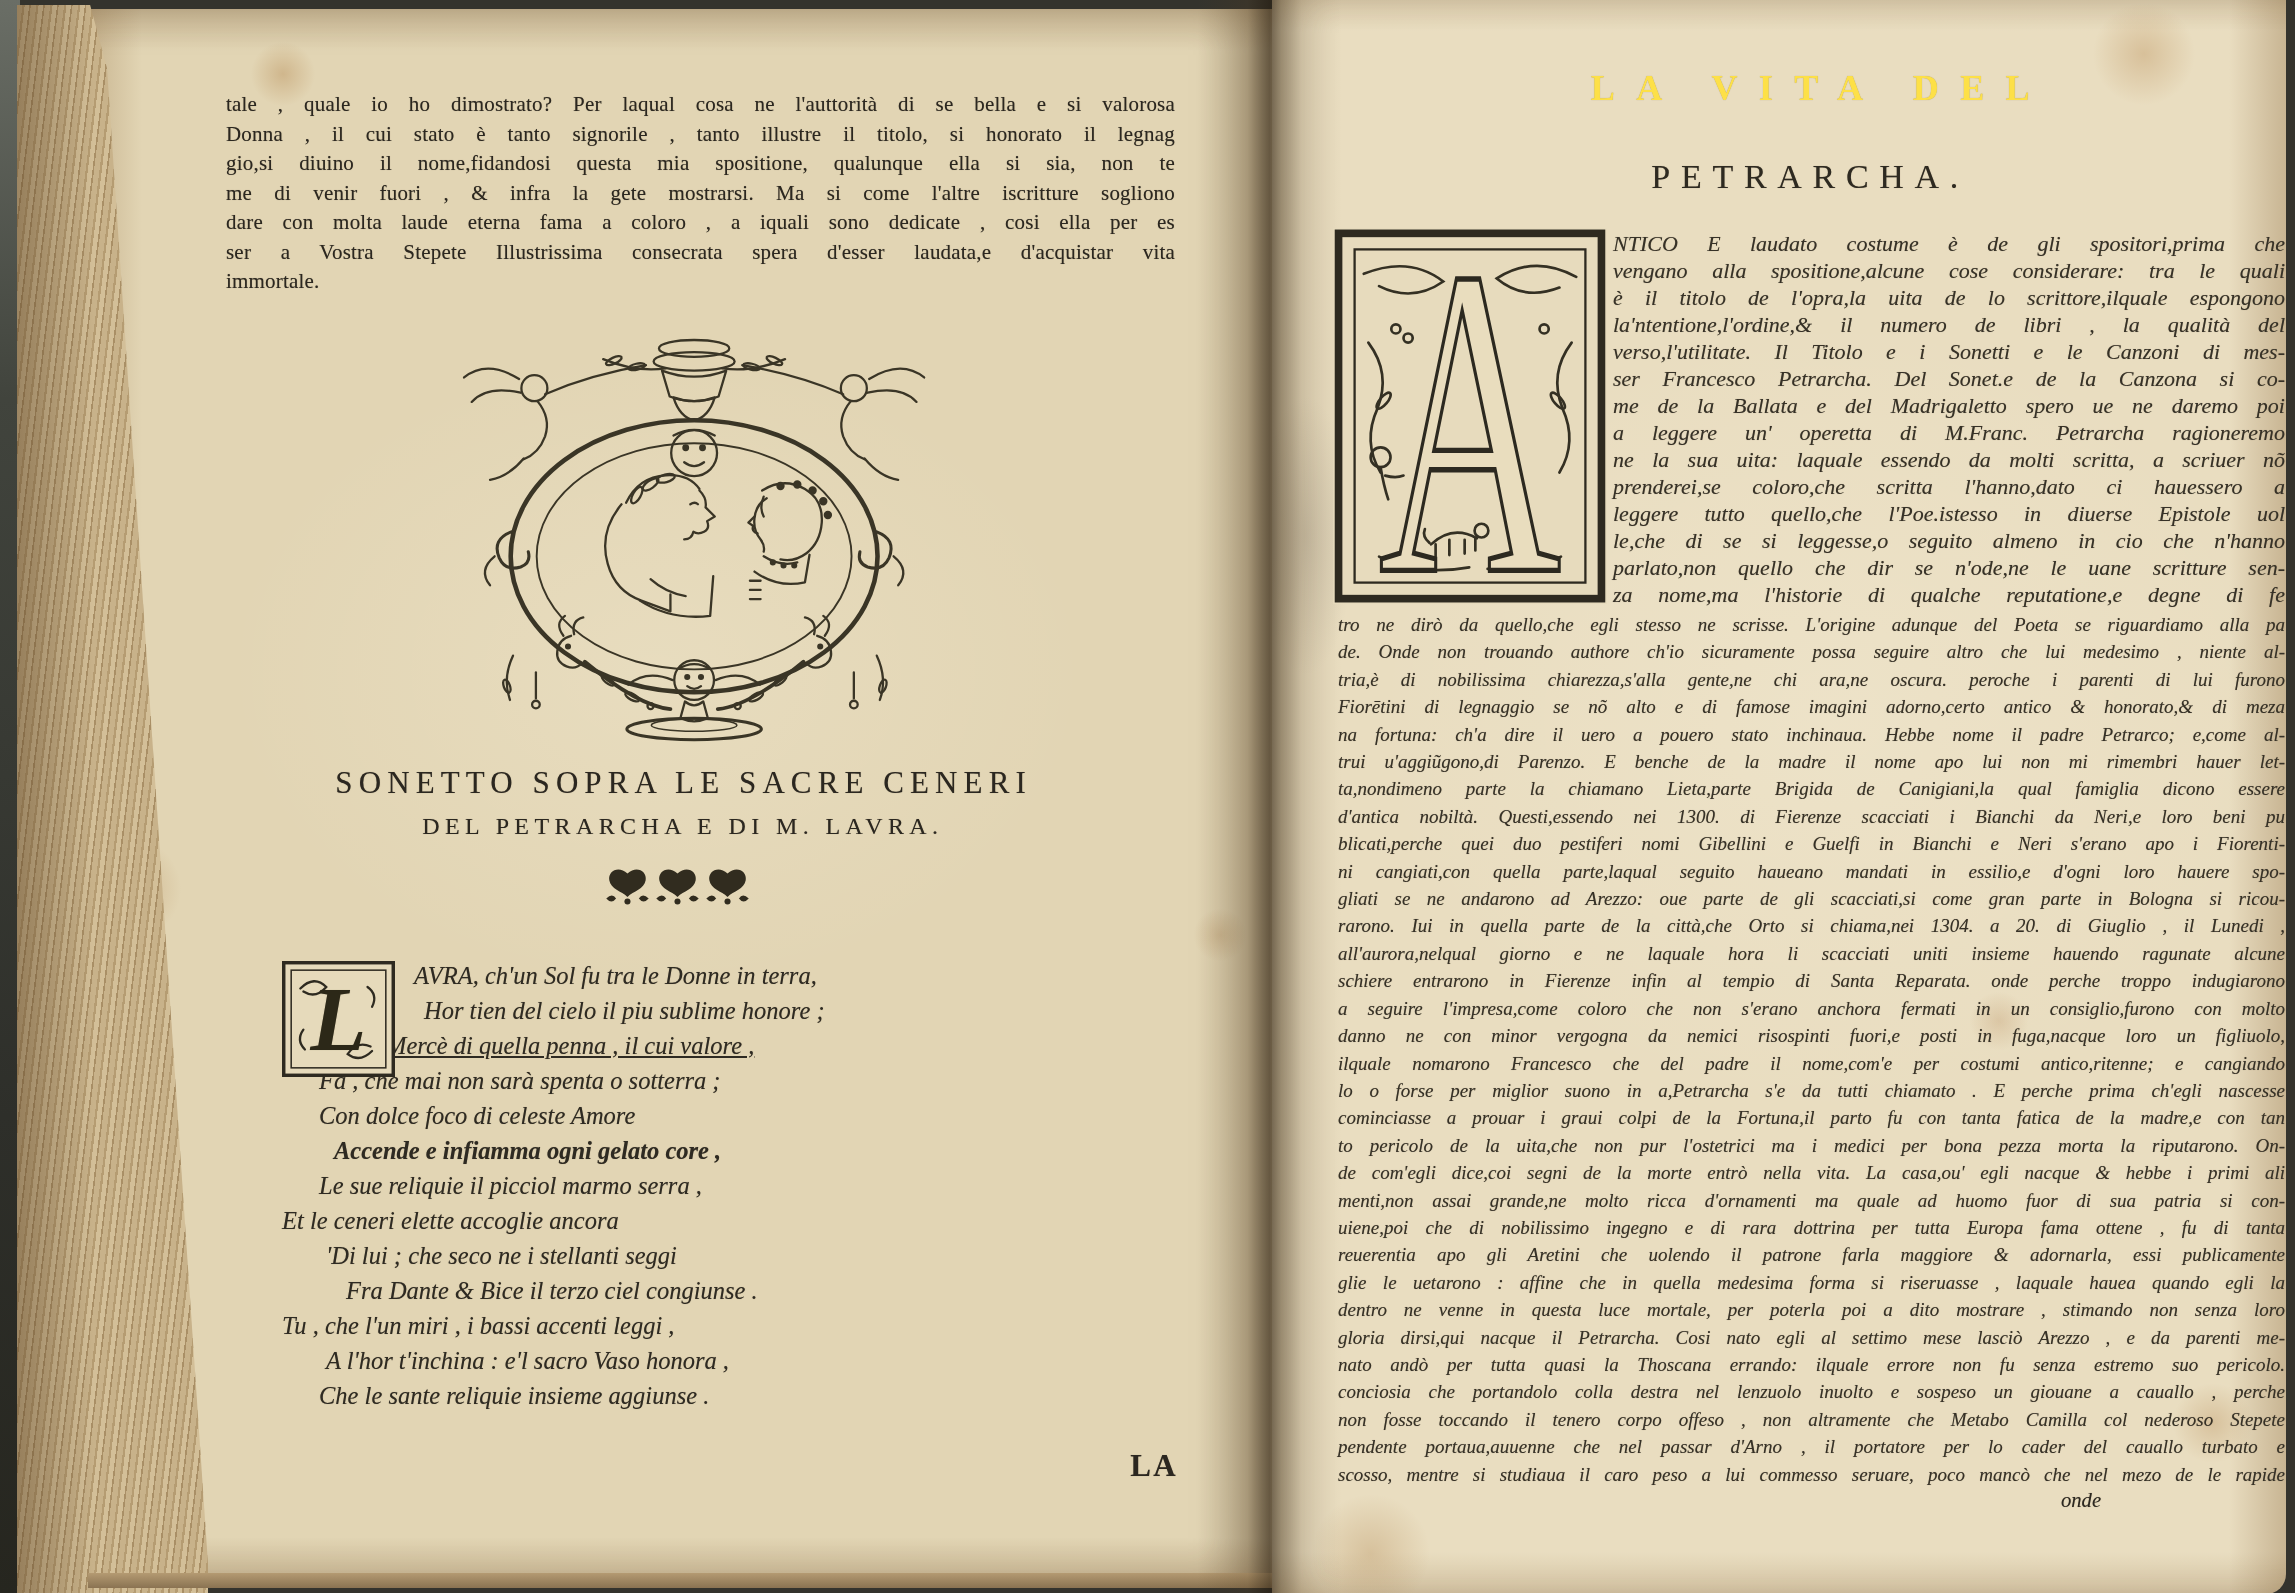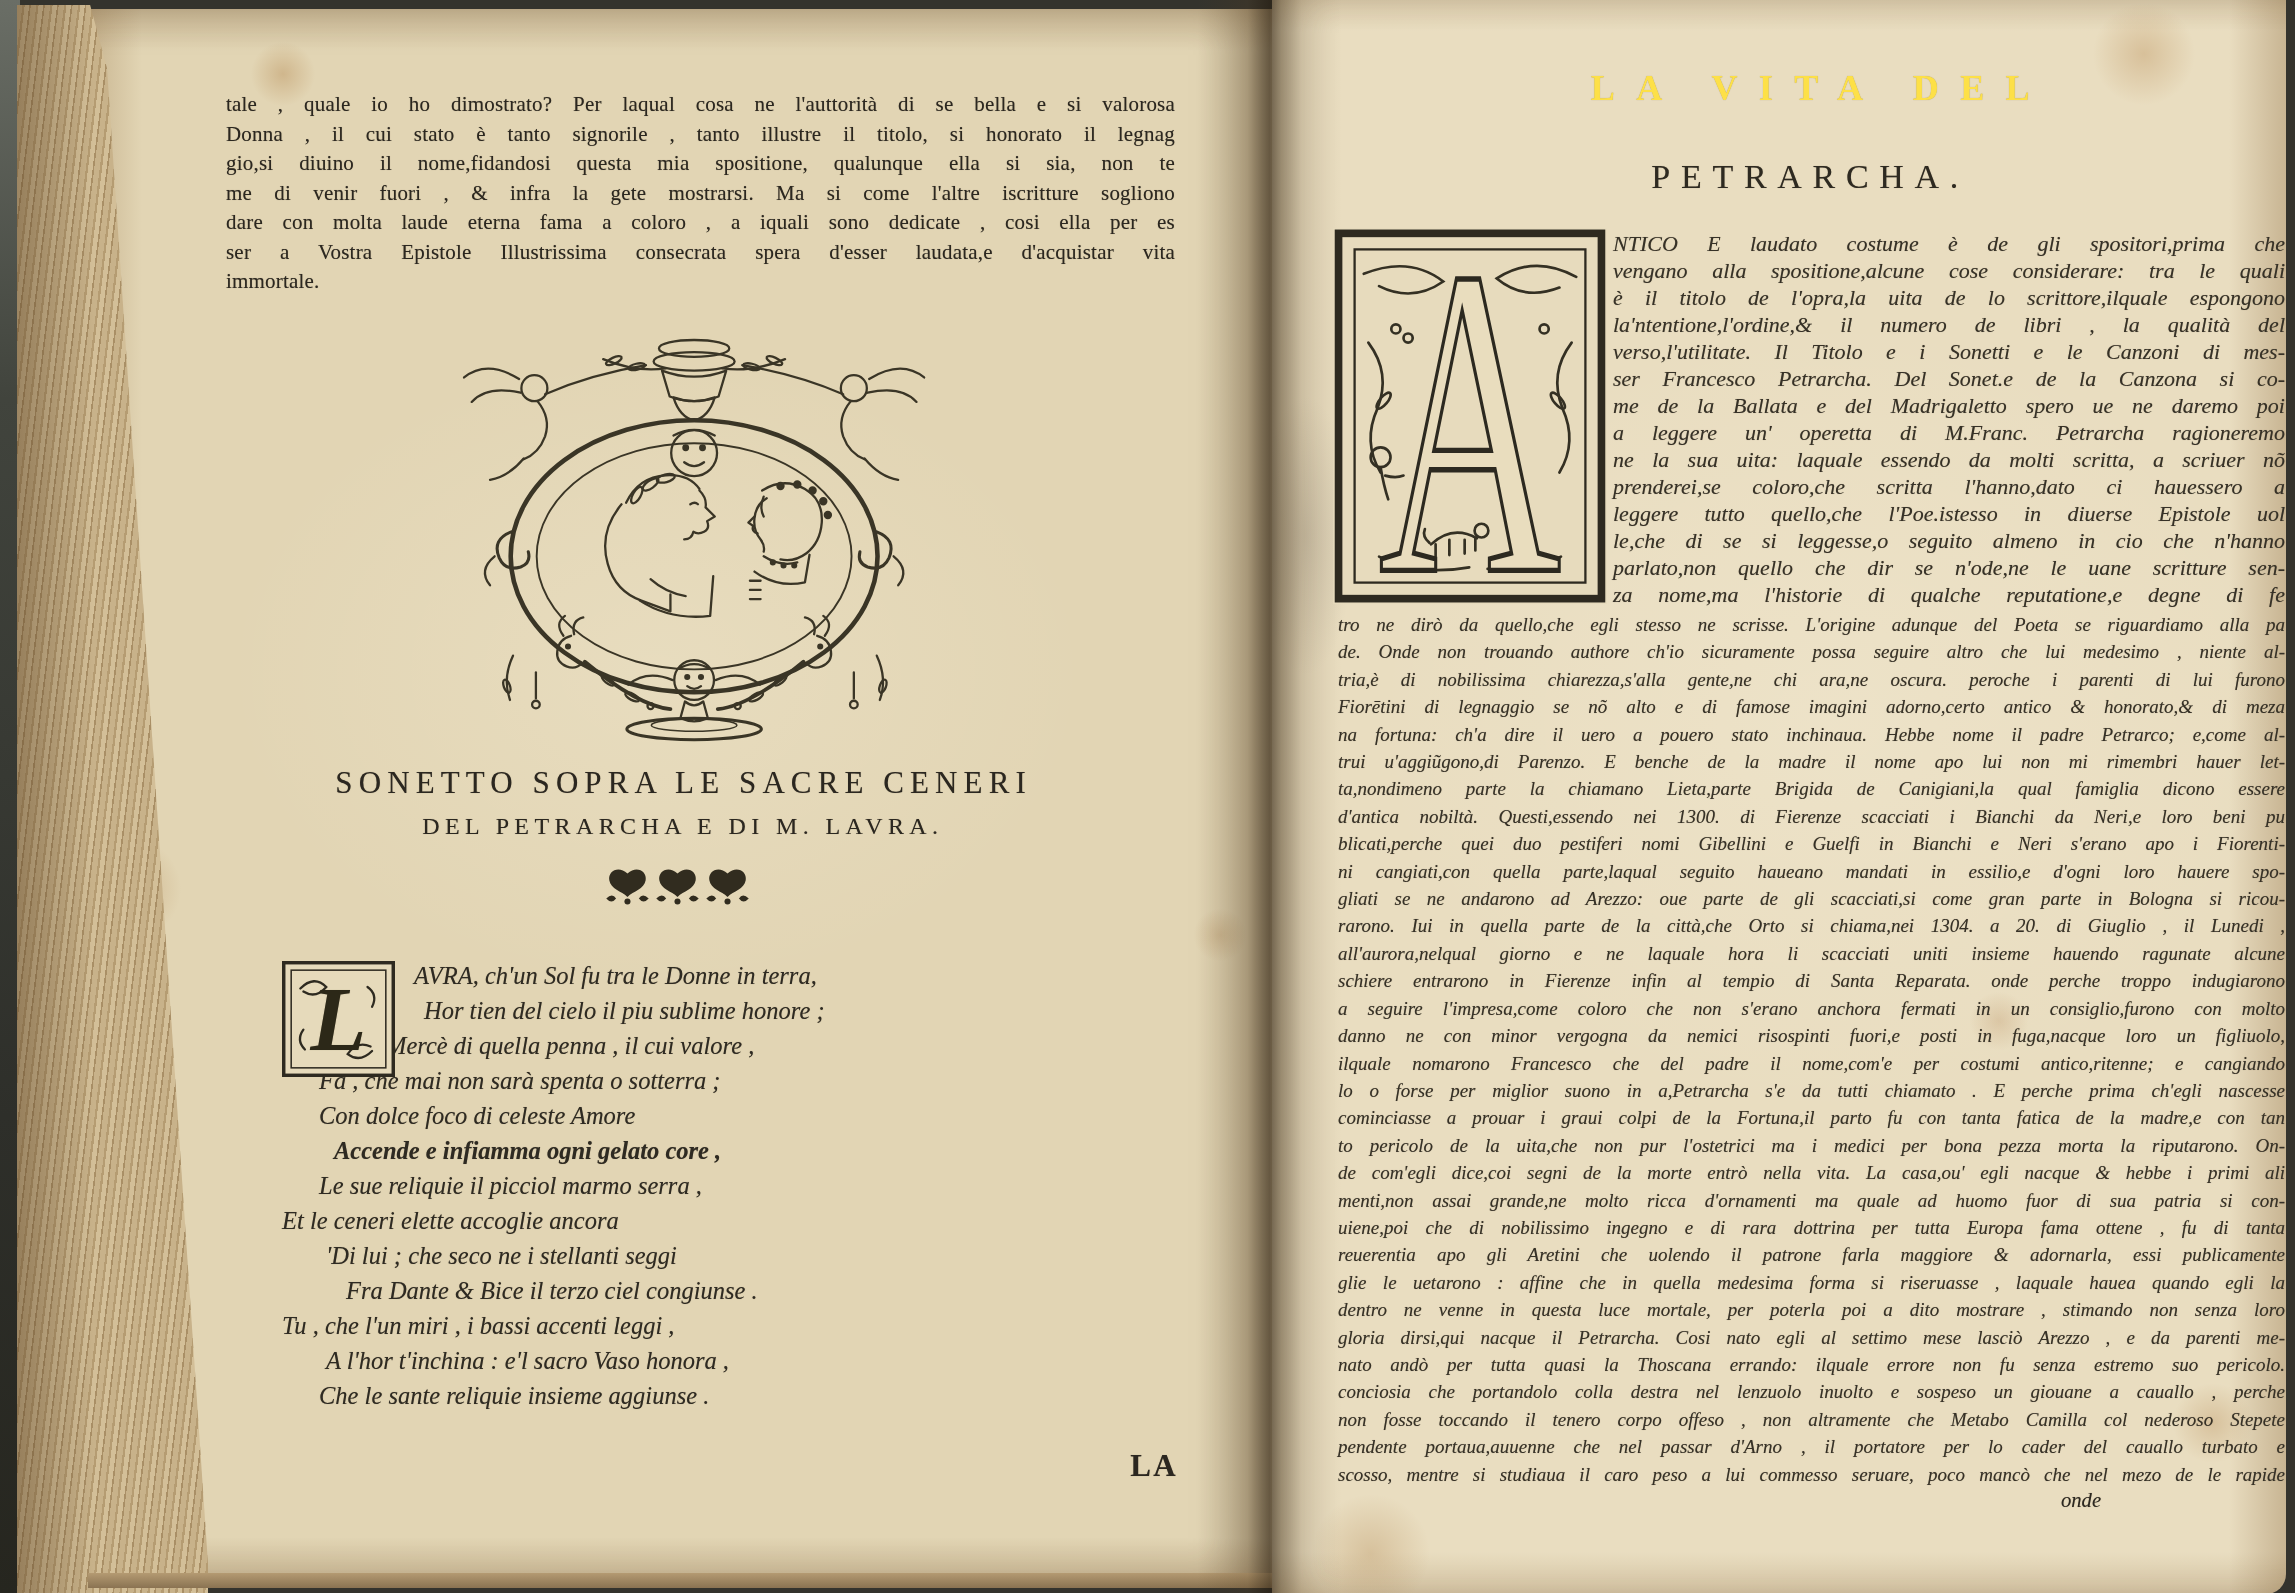--- a/index.html
+++ b/index.html
@@ -97,21 +97,21 @@
   <div class="abs fore-edge"></div>
   <div class="abs bottom-edge"></div>
   <div class="abs gutter"></div>
 
   <div class="abs txt ded just">
       <div class="tline">tale , quale io ho dimostrato? Per laqual cosa ne l'auttorità di se bella e si valorosa</div>
       <div class="tline">Donna , il cui stato è tanto signorile , tanto illustre il titolo, si honorato il legnag</div>
       <div class="tline">gio,si diuino il nome,fidandosi questa mia spositione, qualunque ella si sia, non te</div>
       <div class="tline">me di venir fuori , &amp; infra la gete mostrarsi. Ma si come l'altre iscritture sogliono</div>
       <div class="tline">dare con molta laude eterna fama a coloro , a iquali sono dedicate , cosi ella per es</div>
-      <div class="tline">ser a Vostra Epistole Illustrissima consecrata spera d'esser laudata,e d'acquistar vita</div>
+      <div class="tline">ser a Vostra Stepete Illustrissima consecrata spera d'esser laudata,e d'acquistar vita</div>
       <div class="tline">immortale.</div>
     </div>
 
   <div class="abs woodcut">
     <svg width="547" height="428" viewBox="0 0 715 560">
       <g class="ln">
 
         <g>
           <ellipse cx="357" cy="28" rx="46" ry="11"></ellipse>
           <ellipse cx="357" cy="45" rx="53" ry="12"></ellipse>
@@ -278,21 +278,21 @@
           <path d="M24 36 q18 -18 34 -2 q-14 16 -30 6"></path>
           <path d="M118 118 q-16 16 -32 4 q12 -18 30 -10"></path>
           <path d="M112 34 q14 10 6 26"></path>
           <path d="M30 116 q-12 -12 -2 -26"></path>
         </g>
         <text x="74" y="116" text-anchor="middle" font-family="Liberation Serif, DejaVu Serif, serif" font-size="120" font-weight="700" fill="#2c2818">L</text>
       </svg>
     </div>
   <div class="tline" style="margin-left: 132px;">AVRA,  ch'un Sol fu tra le Donne in terra,</div>
       <div class="tline" style="margin-left: 142px;">Hor tien del cielo il piu sublime honore ;</div>
-      <div class="tline" style="margin-left: 104px;">Mercè di quella penna , il cui valore ,</div>
+      <div class="tline" style="margin-left: 104px; text-decoration: underline;">Mercè di quella penna , il cui valore ,</div>
       <div class="tline" style="margin-left: 37px;">Fa , che mai non sarà spenta o sotterra ;</div>
       <div class="tline" style="margin-left: 37px;">Con dolce foco di celeste Amore</div>
       <div class="tline" style="margin-left: 52px; font-weight: bold;">Accende e infiamma ogni gelato core ,</div>
       <div class="tline" style="margin-left: 37px; font-style: italic;">Le sue reliquie il picciol marmo serra ,</div>
       <div class="tline">Et le ceneri elette accoglie ancora</div>
       <div class="tline" style="margin-left: 44px;">'Di lui ; che seco ne i stellanti seggi</div>
       <div class="tline" style="margin-left: 64px;">Fra Dante &amp; Bice il terzo ciel congiunse .</div>
       <div class="tline">Tu , che l'un miri , i bassi accenti leggi ,</div>
       <div class="tline" style="margin-left: 44px;">A l'hor t'inchina : e'l sacro Vaso honora ,</div>
       <div class="tline" style="margin-left: 37px;">Che le sante reliquie insieme aggiunse .</div>

